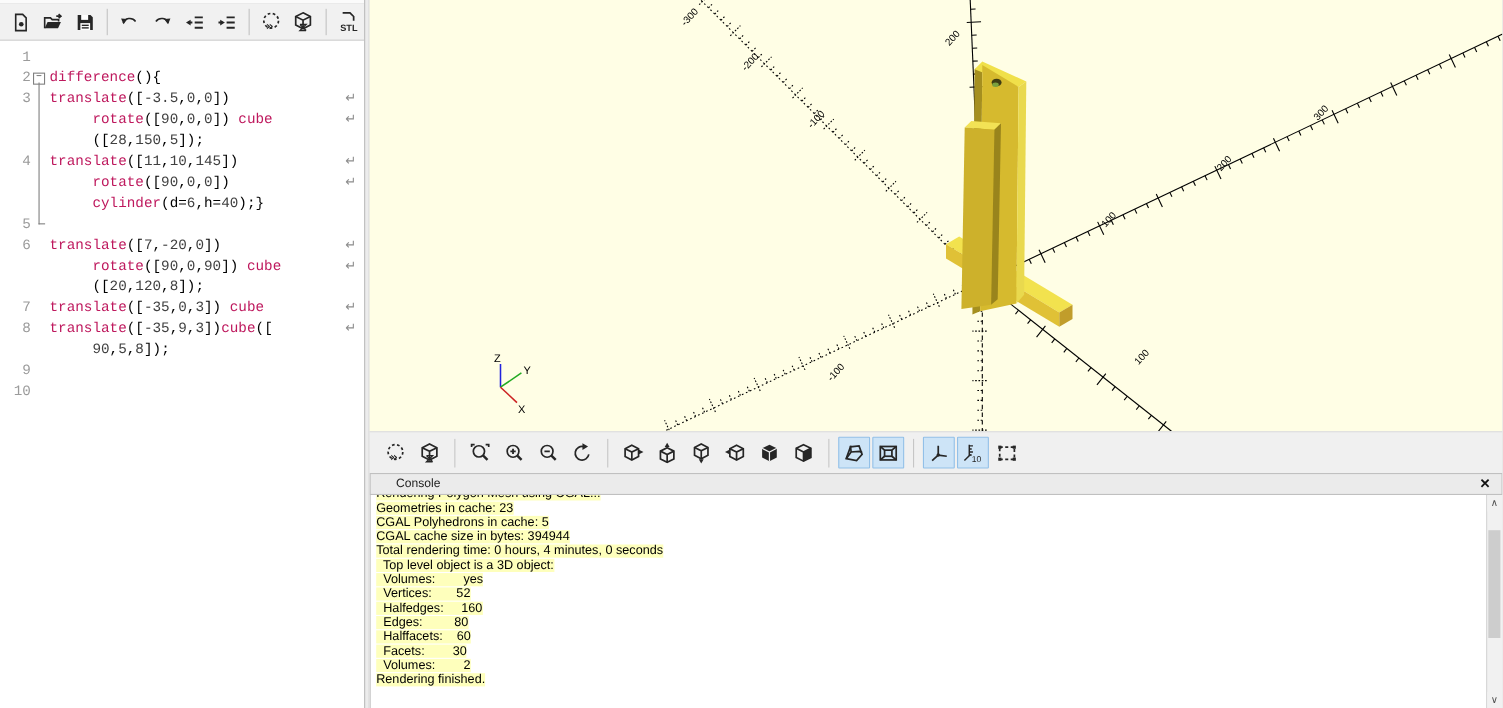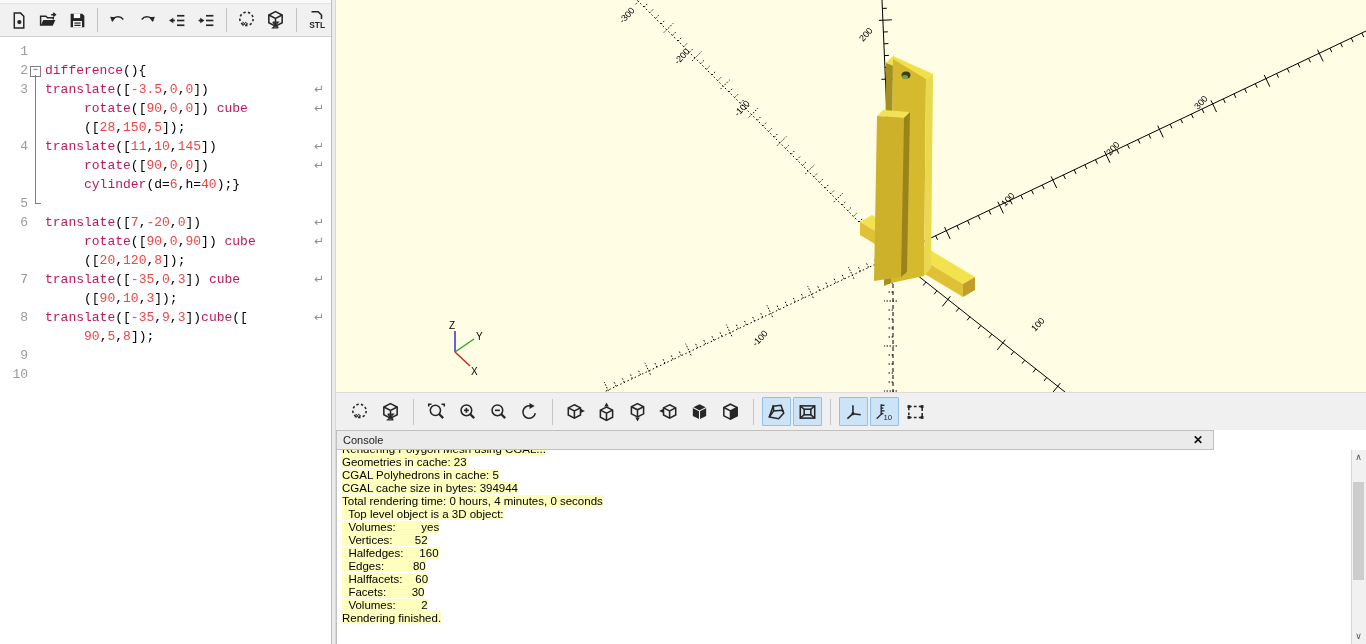--- a/index.html
+++ b/index.html
@@ -14,44 +14,44 @@
           justify-content:center;padding:0;margin:0 1px;}
   .tb-btn svg{display:block;}
   .tb-sep{width:1px;height:24px;background:#c2c2c2;margin:0 5px;}
   .editor{position:absolute;left:0;top:38px;width:331px;height:606px;background:#ffffff;
           font-family:"Liberation Mono","DejaVu Sans Mono",monospace;font-size:13px;overflow:hidden;}
   .ed-row{position:relative;height:19px;line-height:19px;white-space:pre;display:flex;}
   .ed-gutter{display:inline-block;width:28px;text-align:right;color:#9b9b9b;flex:0 0 28px;}
   .ed-fold{display:inline-block;width:17px;flex:0 0 17px;position:relative;}
   .ed-code{white-space:pre;}
   .kw{color:#be185d;}
-  .num{color:#ef4444;}
+  .num{color:#404040;}
   .pl{color:#000;}
   .wrap-arrow{position:absolute;right:7px;top:0;color:#8f8f8f;font-size:12px;font-family:"DejaVu Sans",sans-serif;}
   .fold-box{position:absolute;left:2px;top:5px;width:9px;height:9px;border:1px solid #808080;background:#fff;
             font-size:9px;line-height:7px;text-align:center;color:#444;}
   .fold-line{position:absolute;background:#808080;width:1px;}
   .fold-foot{position:absolute;background:#808080;height:1px;width:6px;}
   
   .v-divider{position:absolute;left:331px;top:0;width:5px;height:644px;background:#ececec;
              border-left:1px solid #bdbdbd;border-right:1px solid #d7d7d7;box-sizing:border-box;}
   
   .right-pane{position:absolute;left:336px;top:0;width:1030px;height:644px;}
   .viewport{position:absolute;left:0;top:0;width:1030px;height:392px;background:#fffee5;}
   .vp-toolbar{position:absolute;left:0;top:392px;width:1030px;height:38px;background:#f0f0f0;
               border-top:1px solid #dcdcdc;display:flex;align-items:center;padding-left:8px;box-sizing:border-box;}
   .vp-btn{width:29px;height:29px;border:1px solid transparent;background:transparent;display:flex;
           align-items:center;justify-content:center;padding:0;margin:0 1px;border-radius:1px;}
   .vp-btn.active{background:#cde4f7;border:1px solid #92c0e8;}
   .vp-sep{width:1px;height:26px;background:#c6c6c6;margin:0 7px;}
   
   .console{position:absolute;left:0;top:430px;width:1030px;height:214px;background:#fff;}
-  .console-title{position:absolute;left:0;top:0;width:878px;height:20px;background:#ebebeb;
+  .console-title{position:absolute;left:0;top:0;width:1030px;height:20px;background:#ebebeb;
                  border:1px solid #c0c0c0;box-sizing:border-box;font-size:11px;color:#222;
-                 line-height:18px;padding-left:6px;}
+                 line-height:18px;padding-left:23px;}
   .console-close{position:absolute;right:6px;top:1px;width:18px;height:17px;border:none;background:transparent;
                  font-size:12px;line-height:17px;text-align:center;color:#111;padding:0;font-weight:bold;}
   .console-body{position:absolute;left:0;top:20px;width:1016px;height:194px;background:#fff;
                 border-left:1px solid #c0c0c0;box-sizing:border-box;overflow:hidden;
                 font-size:11.5px;line-height:13px;padding-left:5px;}
   .cline{white-space:pre;}
   .cline .hl{background:#feffbc;}
   .cline.partial{margin-top:-7px;}
   
   .c-scroll{position:absolute;right:0;top:20px;width:14px;height:194px;background:#f1f1f1;
@@ -154,21 +154,20 @@
         <div class="ed-row"><span class="ed-gutter"></span><span class="ed-fold"></span><span class="ed-code"><span class="pl">     </span><span class="kw">rotate</span><span class="pl">([</span><span class="num">90</span><span class="pl">,</span><span class="num">0</span><span class="pl">,</span><span class="num">0</span><span class="pl">]) </span><span class="kw">cube</span></span><span class="wrap-arrow">↵</span></div>
         <div class="ed-row"><span class="ed-gutter"></span><span class="ed-fold"></span><span class="ed-code"><span class="pl">     ([</span><span class="num">28</span><span class="pl">,</span><span class="num">150</span><span class="pl">,</span><span class="num">5</span><span class="pl">]);</span></span></div>
         <div class="ed-row"><span class="ed-gutter">4</span><span class="ed-fold"></span><span class="ed-code"><span class="kw">translate</span><span class="pl">([</span><span class="num">11</span><span class="pl">,</span><span class="num">10</span><span class="pl">,</span><span class="num">145</span><span class="pl">])</span></span><span class="wrap-arrow">↵</span></div>
         <div class="ed-row"><span class="ed-gutter"></span><span class="ed-fold"></span><span class="ed-code"><span class="pl">     </span><span class="kw">rotate</span><span class="pl">([</span><span class="num">90</span><span class="pl">,</span><span class="num">0</span><span class="pl">,</span><span class="num">0</span><span class="pl">])</span></span><span class="wrap-arrow">↵</span></div>
         <div class="ed-row"><span class="ed-gutter"></span><span class="ed-fold"></span><span class="ed-code"><span class="pl">     </span><span class="kw">cylinder</span><span class="pl">(d=</span><span class="num">6</span><span class="pl">,h=</span><span class="num">40</span><span class="pl">);}</span></span></div>
         <div class="ed-row"><span class="ed-gutter">5</span><span class="ed-fold"></span><span class="ed-code"></span></div>
         <div class="ed-row"><span class="ed-gutter">6</span><span class="ed-fold"></span><span class="ed-code"><span class="kw">translate</span><span class="pl">([</span><span class="num">7</span><span class="pl">,</span><span class="num">-20</span><span class="pl">,</span><span class="num">0</span><span class="pl">])</span></span><span class="wrap-arrow">↵</span></div>
         <div class="ed-row"><span class="ed-gutter"></span><span class="ed-fold"></span><span class="ed-code"><span class="pl">     </span><span class="kw">rotate</span><span class="pl">([</span><span class="num">90</span><span class="pl">,</span><span class="num">0</span><span class="pl">,</span><span class="num">90</span><span class="pl">]) </span><span class="kw">cube</span></span><span class="wrap-arrow">↵</span></div>
         <div class="ed-row"><span class="ed-gutter"></span><span class="ed-fold"></span><span class="ed-code"><span class="pl">     ([</span><span class="num">20</span><span class="pl">,</span><span class="num">120</span><span class="pl">,</span><span class="num">8</span><span class="pl">]);</span></span></div>
         <div class="ed-row"><span class="ed-gutter">7</span><span class="ed-fold"></span><span class="ed-code"><span class="kw">translate</span><span class="pl">([</span><span class="num">-35</span><span class="pl">,</span><span class="num">0</span><span class="pl">,</span><span class="num">3</span><span class="pl">]) </span><span class="kw">cube</span></span><span class="wrap-arrow">↵</span></div>
-        <div class="ed-row"><span class="ed-gutter"></span><span class="ed-fold"></span><span class="ed-code"><span class="pl">     ([</span><span class="num">90</span><span class="pl">,</span><span class="num">10</span><span class="pl">,</span><span class="num">3</span><span class="pl">]);</span></span></div>
         <div class="ed-row"><span class="ed-gutter">8</span><span class="ed-fold"></span><span class="ed-code"><span class="kw">translate</span><span class="pl">([</span><span class="num">-35</span><span class="pl">,</span><span class="num">9</span><span class="pl">,</span><span class="num">3</span><span class="pl">])</span><span class="kw">cube</span><span class="pl">([</span></span><span class="wrap-arrow">↵</span></div>
         <div class="ed-row"><span class="ed-gutter"></span><span class="ed-fold"></span><span class="ed-code"><span class="pl">     </span><span class="num">90</span><span class="pl">,</span><span class="num">5</span><span class="pl">,</span><span class="num">8</span><span class="pl">]);</span></span></div>
         <div class="ed-row"><span class="ed-gutter">9</span><span class="ed-fold"></span><span class="ed-code"></span></div>
         <div class="ed-row"><span class="ed-gutter">10</span><span class="ed-fold"></span><span class="ed-code"></span></div>
         <div class="fold-line" style="left: 35px; top: 37px; height: 129px;"></div>
         <div class="fold-foot" style="left: 35px; top: 165px;"></div>
       </div>
   </div>
 
   <div class="v-divider"></div>

